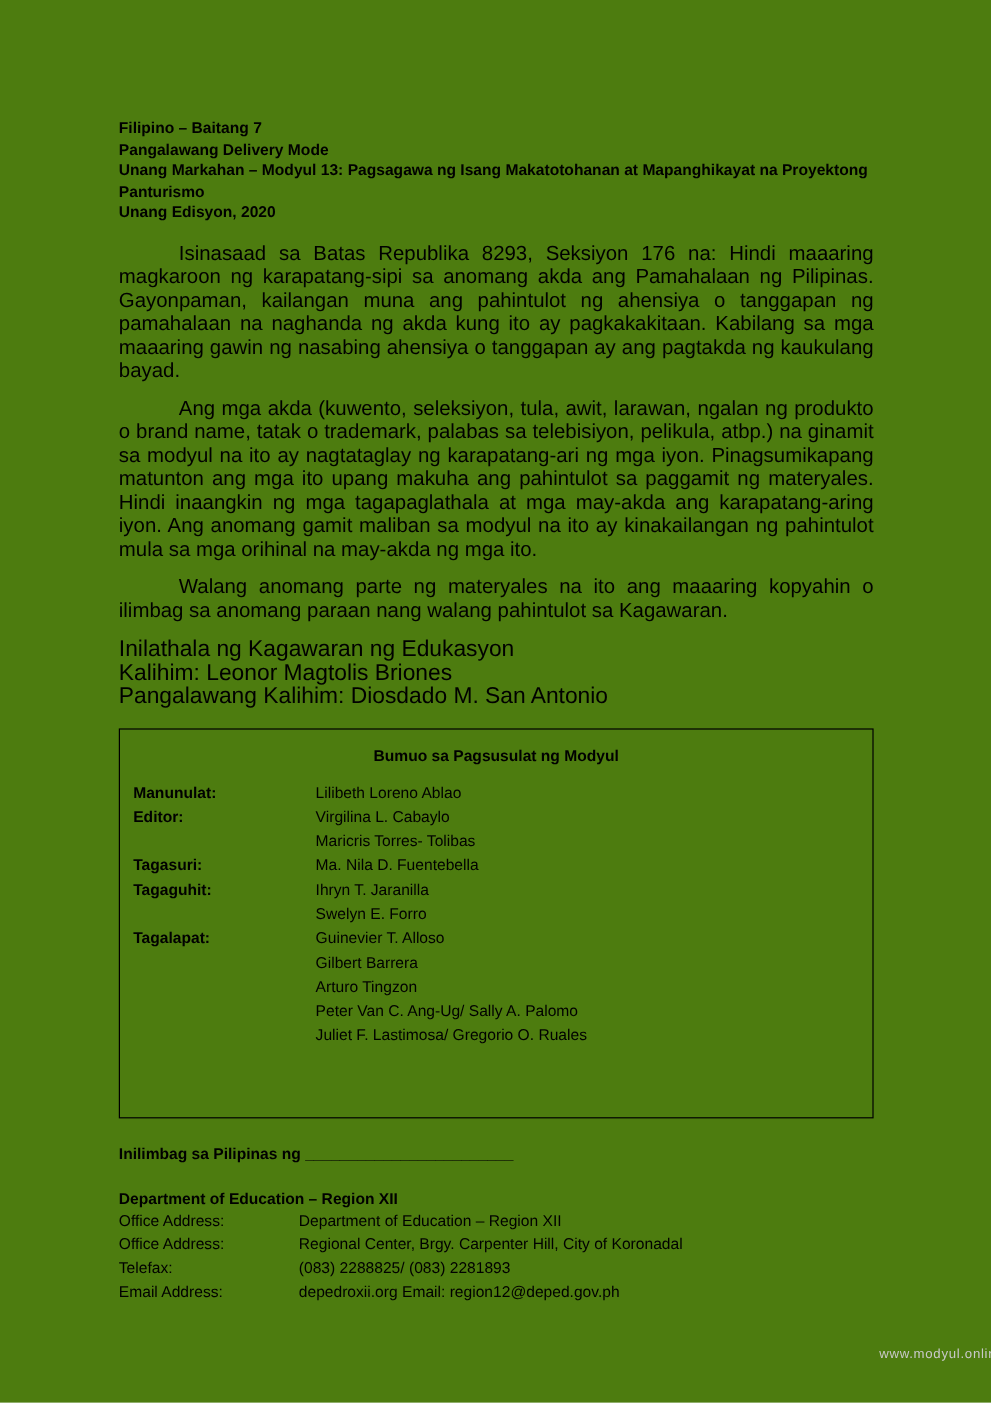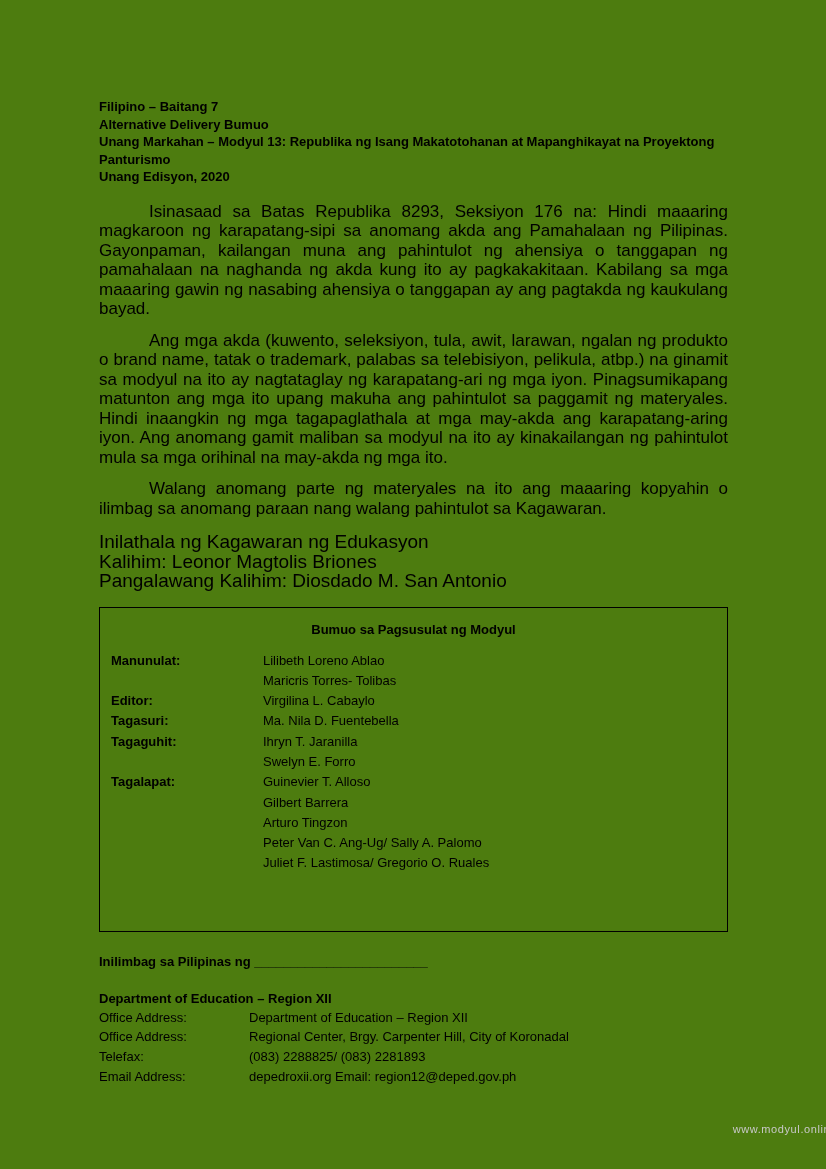--- a/index.html
+++ b/index.html
@@ -115,22 +115,22 @@
   }
 </style>
 </head>
 <body>
 
 <div class="page">
   <div class="content">
 
     <div class="title-block">
       <div>Filipino – Baitang 7</div>
-      <div>Alternative Delivery Bumuo</div>
-      <div>Unang Markahan – Modyul 13: Republika ng Isang Makatotohanan at Mapanghikayat na Proyektong Panturismo</div>
+      <div>Pangalawang Delivery Mode</div>
+      <div>Unang Markahan – Modyul 13: Pagsagawa ng Isang Makatotohanan at Mapanghikayat na Proyektong Panturismo</div>
       <div>Unang Edisyon, 2020</div>
     </div>
 
     <p class="body-par">Isinasaad sa Batas Republika 8293, Seksiyon 176 na: Hindi maaaring magkaroon ng karapatang-sipi sa anomang akda ang Pamahalaan ng Pilipinas. Gayonpaman, kailangan muna ang pahintulot ng ahensiya o tanggapan ng pamahalaan na naghanda ng akda kung ito ay pagkakakitaan. Kabilang sa mga maaaring gawin ng nasabing ahensiya o tanggapan ay ang pagtakda ng kaukulang bayad.</p>
     <p class="body-par">Ang mga akda (kuwento, seleksiyon, tula, awit, larawan, ngalan ng produkto o brand name, tatak o trademark, palabas sa telebisiyon, pelikula, atbp.) na ginamit sa modyul na ito ay nagtataglay ng karapatang-ari ng mga iyon. Pinagsumikapang matunton ang mga ito upang makuha ang pahintulot sa paggamit ng materyales. Hindi inaangkin ng mga tagapaglathala at mga may-akda ang karapatang-aring iyon. Ang anomang gamit maliban sa modyul na ito ay kinakailangan ng pahintulot mula sa mga orihinal na may-akda ng mga ito.</p>
     <p class="body-par">Walang anomang parte ng materyales na ito ang maaaring kopyahin o ilimbag sa anomang paraan nang walang pahintulot sa Kagawaran.</p>
 
     <div class="publisher-block">
       <div>Inilathala ng Kagawaran ng Edukasyon</div>
       <div>Kalihim: Leonor Magtolis Briones</div>
@@ -139,26 +139,26 @@
 
     <div class="credits-box">
       <div class="credits-title">Bumuo sa Pagsusulat ng Modyul</div>
       <table class="credits">
         <tbody>
           <tr>
             <td class="role">Manunulat:</td>
             <td class="person">Lilibeth Loreno Ablao</td>
           </tr>
           <tr>
-            <td class="role"></td>
-            <td class="person">Maricris Torres- Tolibas</td>
-          </tr>
-          <tr>
             <td class="role">Editor:</td>
             <td class="person">Virgilina L. Cabaylo</td>
+          </tr>
+          <tr>
+            <td class="role"></td>
+            <td class="person">Maricris Torres- Tolibas</td>
           </tr>
           <tr>
             <td class="role">Tagasuri:</td>
             <td class="person">Ma. Nila D. Fuentebella</td>
           </tr>
           <tr>
             <td class="role">Tagaguhit:</td>
             <td class="person">Ihryn T. Jaranilla</td>
           </tr>
           <tr>

